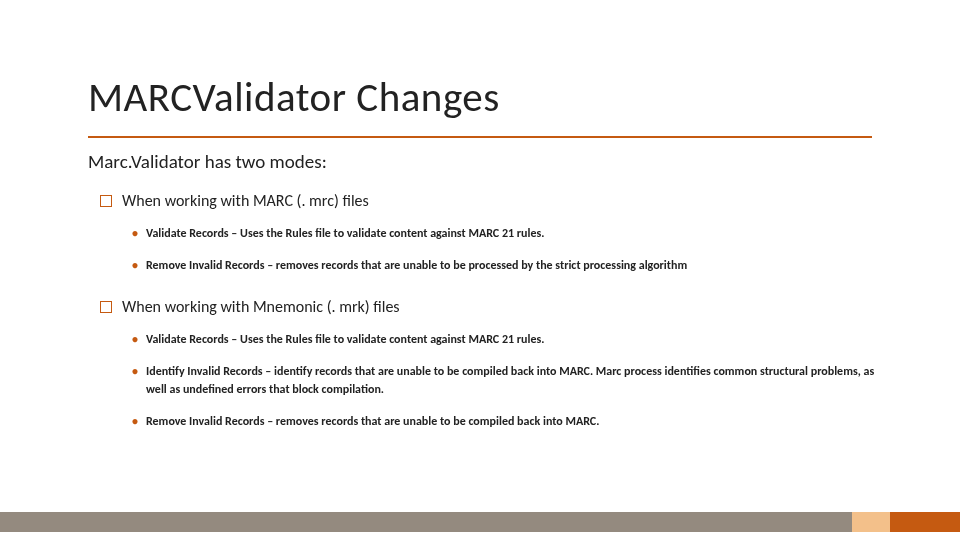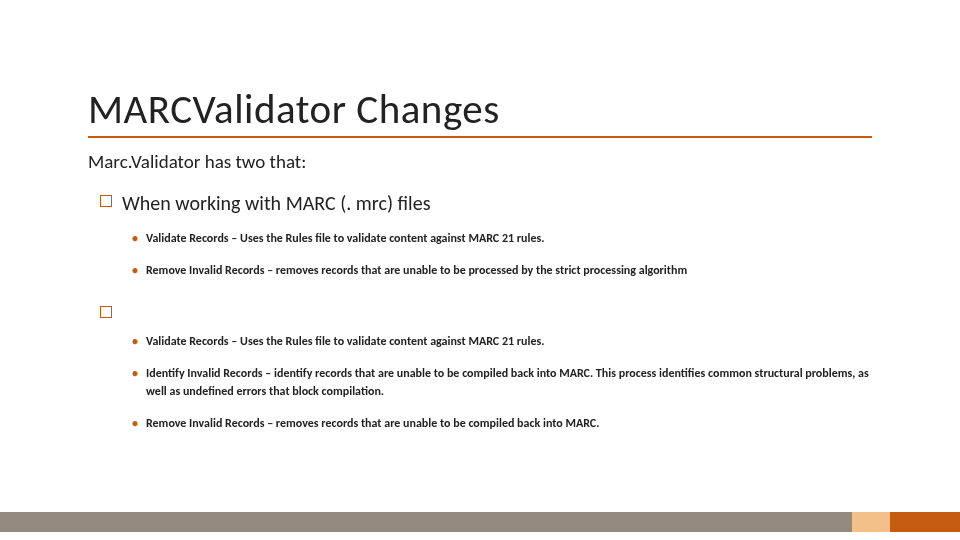--- a/index.html
+++ b/index.html
@@ -14,21 +14,21 @@
   }
   .slide {
     width: 960px;
     height: 540px;
     position: relative;
     box-sizing: border-box;
   }
   .title {
     position: absolute;
     left: 88px;
-    top: 84px;
+    top: 72px;
     font-size: 41px;
     font-weight: 400;
     color: #222;
     letter-spacing: 0.5px;
   }
   .rule {
     position: absolute;
     left: 88px;
     top: 136px;
     width: 784px;
@@ -58,21 +58,21 @@
   }
   .checkbox-icon {
     width: 12px;
     height: 12px;
     border: 1.5px solid #c55a11;
     flex: 0 0 auto;
     margin-top: 4px;
     box-sizing: border-box;
   }
   .mode-title {
-    font-size: 20px;
+    font-size: 16px;
     font-weight: 400;
     color: #222;
   }
   .bullets {
     list-style: none;
     margin: 0 0 0 44px;
     padding: 0;
   }
   .bullets li {
     position: relative;
@@ -121,40 +121,41 @@
 </style>
 </head>
 <body>
 
 <div class="slide">
 
   <div class="title">MARCValidator Changes</div>
   <div class="rule"></div>
 
   <div class="content">
-    <p class="lead">Marc.Validator has two that:</p>
+    <p class="lead">Marc.Validator has two modes:</p>
 
     <div class="mode">
       <div class="mode-head">
         <span class="checkbox-icon"></span>
         <span class="mode-title">When working with MARC (. mrc) files</span>
       </div>
       <ul class="bullets">
         <li>Validate Records – Uses the Rules file to validate content against MARC 21 rules.</li>
         <li>Remove Invalid Records – removes records that are unable to be processed by the strict processing algorithm</li>
       </ul>
     </div>
 
     <div class="mode">
       <div class="mode-head">
         <span class="checkbox-icon"></span>
+        <span class="mode-title">When working with Mnemonic (. mrk) files</span>
       </div>
       <ul class="bullets">
         <li>Validate Records – Uses the Rules file to validate content against MARC 21 rules.</li>
-        <li>Identify Invalid Records – identify records that are unable to be compiled back into MARC.  This process identifies common structural problems, as well as undefined errors that block compilation.</li>
+        <li>Identify Invalid Records – identify records that are unable to be compiled back into MARC.  Marc process identifies common structural problems, as well as undefined errors that block compilation.</li>
         <li>Remove Invalid Records – removes records that are unable to be compiled back into MARC.</li>
       </ul>
     </div>
   </div>
 
   <div class="footer-bar">
     <div class="fb-grey"></div>
     <div class="fb-lt"></div>
     <div class="fb-or"></div>
   </div>

